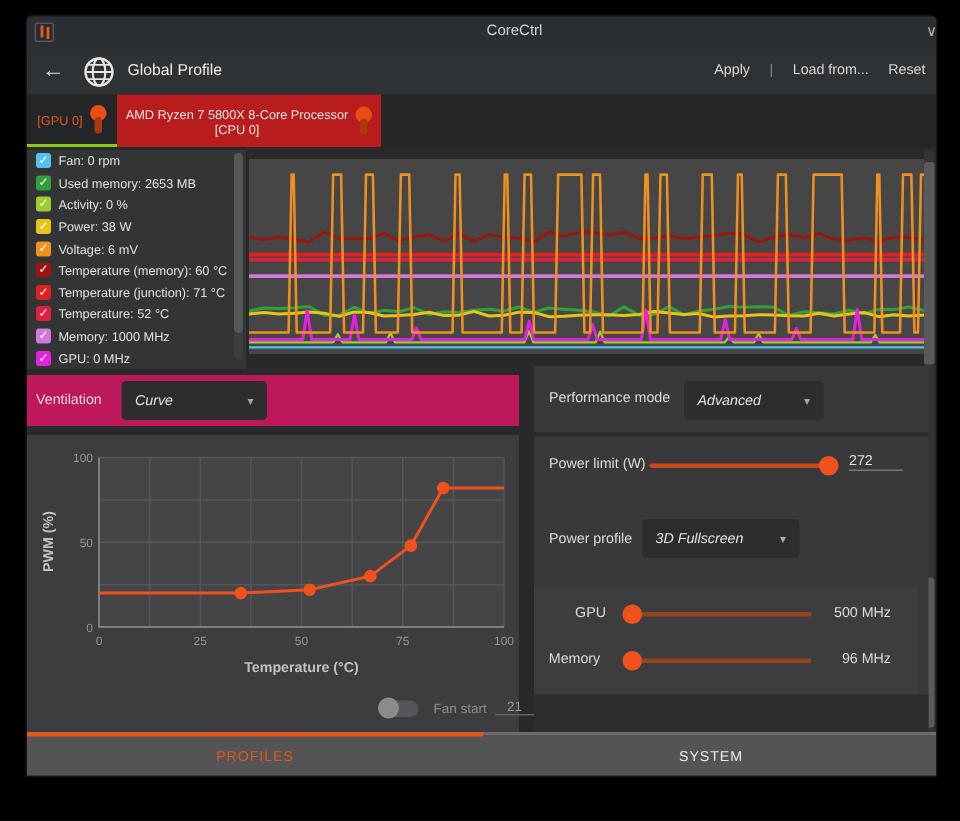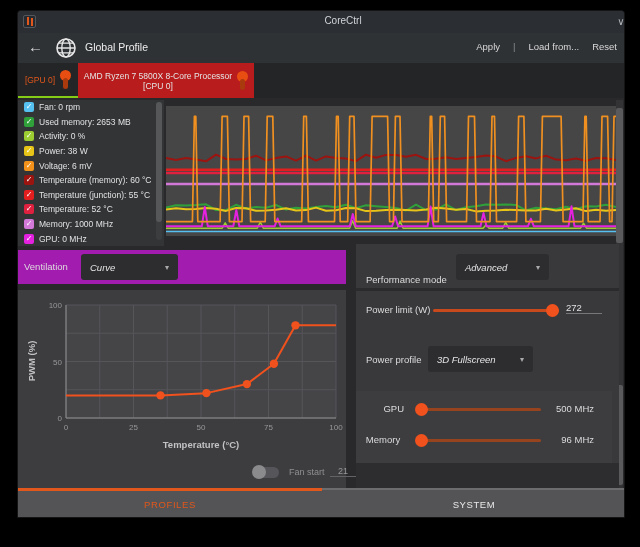--- a/index.html
+++ b/index.html
@@ -36,21 +36,21 @@
   #sensor-panel{left:0;top:2px;width:146px;height:146px;background:#323436;overflow:hidden;}
   .sensor-row{position:relative;display:flex;align-items:center;gap:5px;height:14.6px;padding-left:6px;}
   .sensor-cbx{width:10px;height:10px;border-radius:2px;color:#fff;font-size:8px;line-height:10px;text-align:center;flex:0 0 auto;}
   .sensor-text{font-size:8.5px;color:#e2e2e2;white-space:nowrap;}
   #sensor-scroll{left:138px;top:4px;width:6px;height:138px;background:#3b3d3f;border-radius:3px;}
   #sensor-thumb{left:0;top:0;width:6px;height:120px;background:#555759;border-radius:3px;}
   #monitor{left:148px;top:8px;width:452px;height:130px;background:#464646;}
   #content-scroll{left:598px;top:2px;width:7px;height:388px;background:#333335;}
   .scroll-thumb{position:absolute;left:0;width:7px;background:#5a5a5c;border-radius:2px;}
   
-  #vent-row{left:0;top:152px;width:328px;height:34px;background:#a21caf;}
+  #vent-row{left:0;top:152px;width:328px;height:34px;background:#be185d;}
   #vent-label{left:6px;top:11px;font-size:9.5px;color:#dcdcdc;}
   .dropdown{position:absolute;background:#2d2d30;border-radius:3px;display:flex;align-items:center;justify-content:space-between;padding:0 9px;box-sizing:border-box;color:#e4e4e4;font-size:9.5px;font-style:italic;}
   .dd-arrow{color:#aaaaaa;font-size:8px;margin-left:8px;}
   #vent-dd{left:63px;top:4px;width:97px;height:26px;}
   #curve-panel{left:0;top:192px;width:328px;height:198px;background:#3d3d40;}
   #fan-start-row{position:absolute;left:0;top:173px;width:328px;height:20px;}
   .toggle{position:absolute;width:26px;height:11px;border-radius:6px;background:#56565a;}
   .toggle .knob{position:absolute;left:-1px;top:-2px;width:14px;height:14px;border-radius:50%;background:#8b8b8e;}
   #fan-start-toggle{left:235px;top:4px;}
   #fan-start-label{position:absolute;left:271px;top:4px;font-size:9px;color:#8f8f92;}
@@ -150,21 +150,21 @@
         <div class="sensor-row">
           <span class="sensor-cbx" style="background: rgb(242, 146, 27);">✓</span>
           <span class="sensor-text">Voltage: 6 mV</span>
         </div>
         <div class="sensor-row">
           <span class="sensor-cbx" style="background: rgb(156, 20, 16);">✓</span>
           <span class="sensor-text">Temperature (memory): 60 °C</span>
         </div>
         <div class="sensor-row">
           <span class="sensor-cbx" style="background: rgb(227, 30, 30);">✓</span>
-          <span class="sensor-text">Temperature (junction): 55 °C</span>
+          <span class="sensor-text">Temperature (junction): 71 °C</span>
         </div>
         <div class="sensor-row">
           <span class="sensor-cbx" style="background: rgb(224, 32, 63);">✓</span>
           <span class="sensor-text">Temperature: 52 °C</span>
         </div>
         <div class="sensor-row">
           <span class="sensor-cbx" style="background: rgb(210, 120, 216);">✓</span>
           <span class="sensor-text">Memory: 1000 MHz</span>
         </div>
         <div class="sensor-row">
@@ -240,21 +240,21 @@
       <div id="fan-start-row">
         <div id="fan-start-toggle" class="toggle">
             <div class="knob"></div>
           </div>
         <div id="fan-start-label">Fan start</div>
         <div id="fan-start-value">21</div>
       </div>
     </div>
 
     <div id="right-panel" class="abs">
-      <div class="rp-label" style="left:10px;top:16px;margin-top:14px;">Performance mode</div>
+      <div class="rp-label" style="left:10px;top:16px;">Performance mode</div>
       <div id="perf-dd" class="dropdown">
         <span>Advanced</span>
         <span class="dd-arrow">▾</span>
       </div>
       <div id="perf-divider" class="abs"></div>
 
       <div class="rp-label" style="left:10px;top:60px;">Power limit (W)</div>
       <div class="slider-track" style="left:77px;top:65px;width:126px;background:#c8491c;">
         <div class="slider-handle" style="left:113px;"></div>
       </div>

